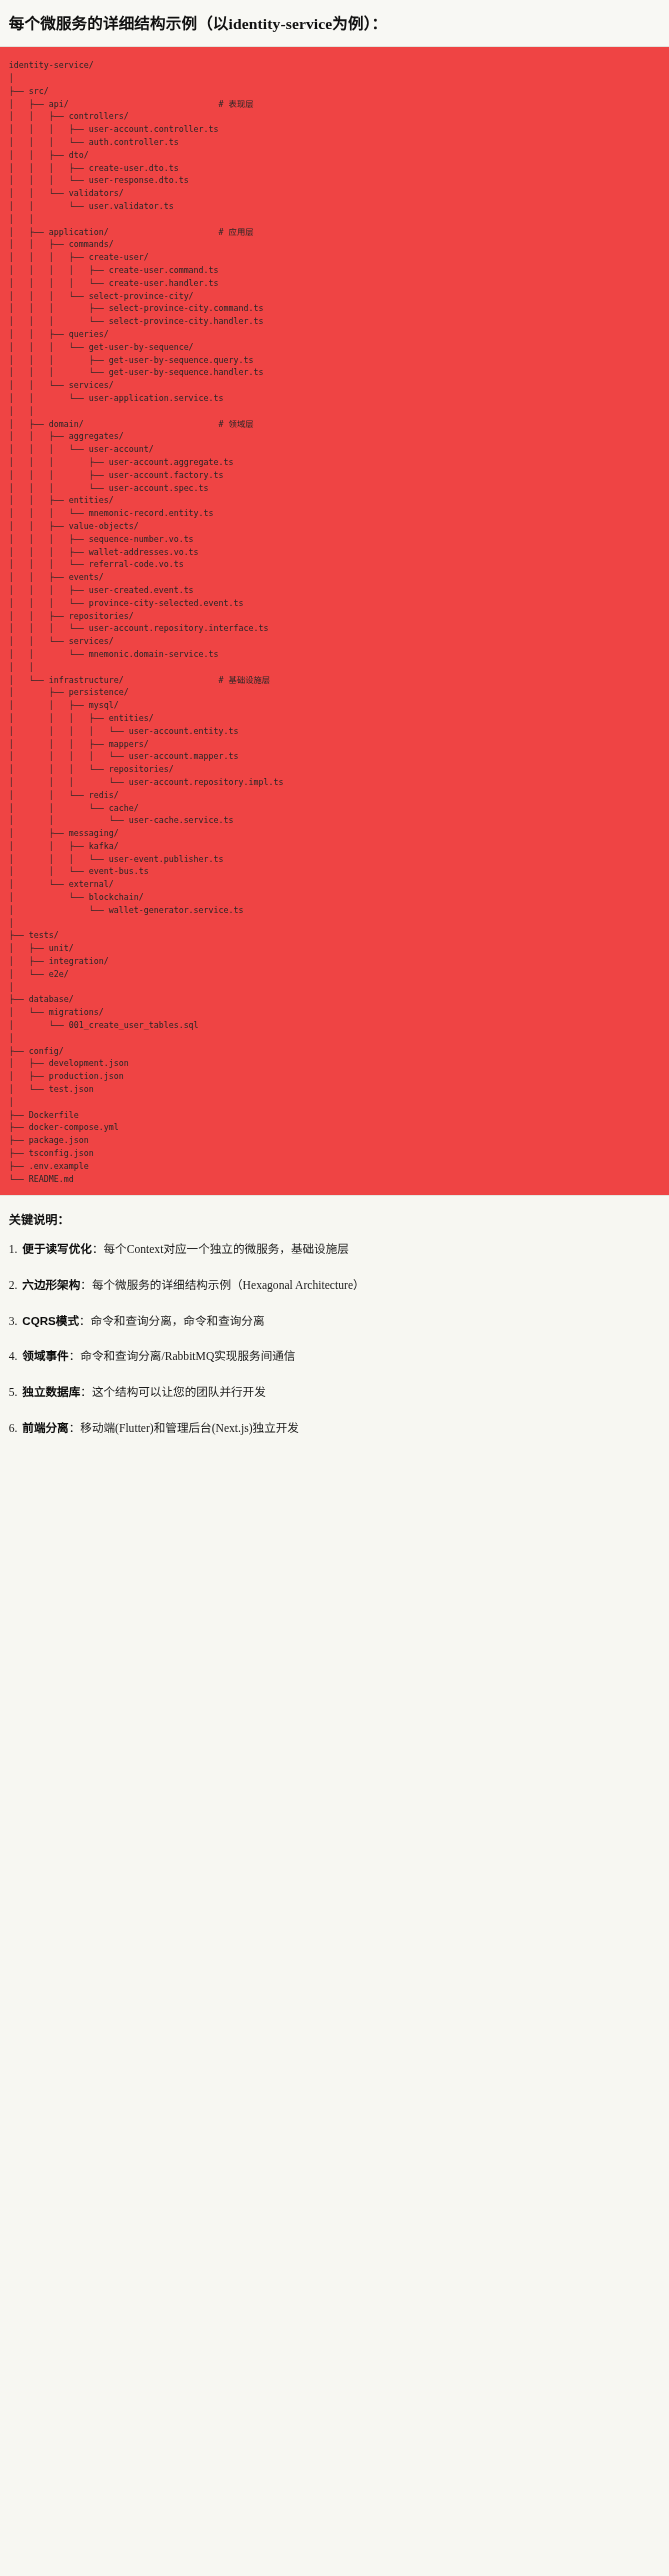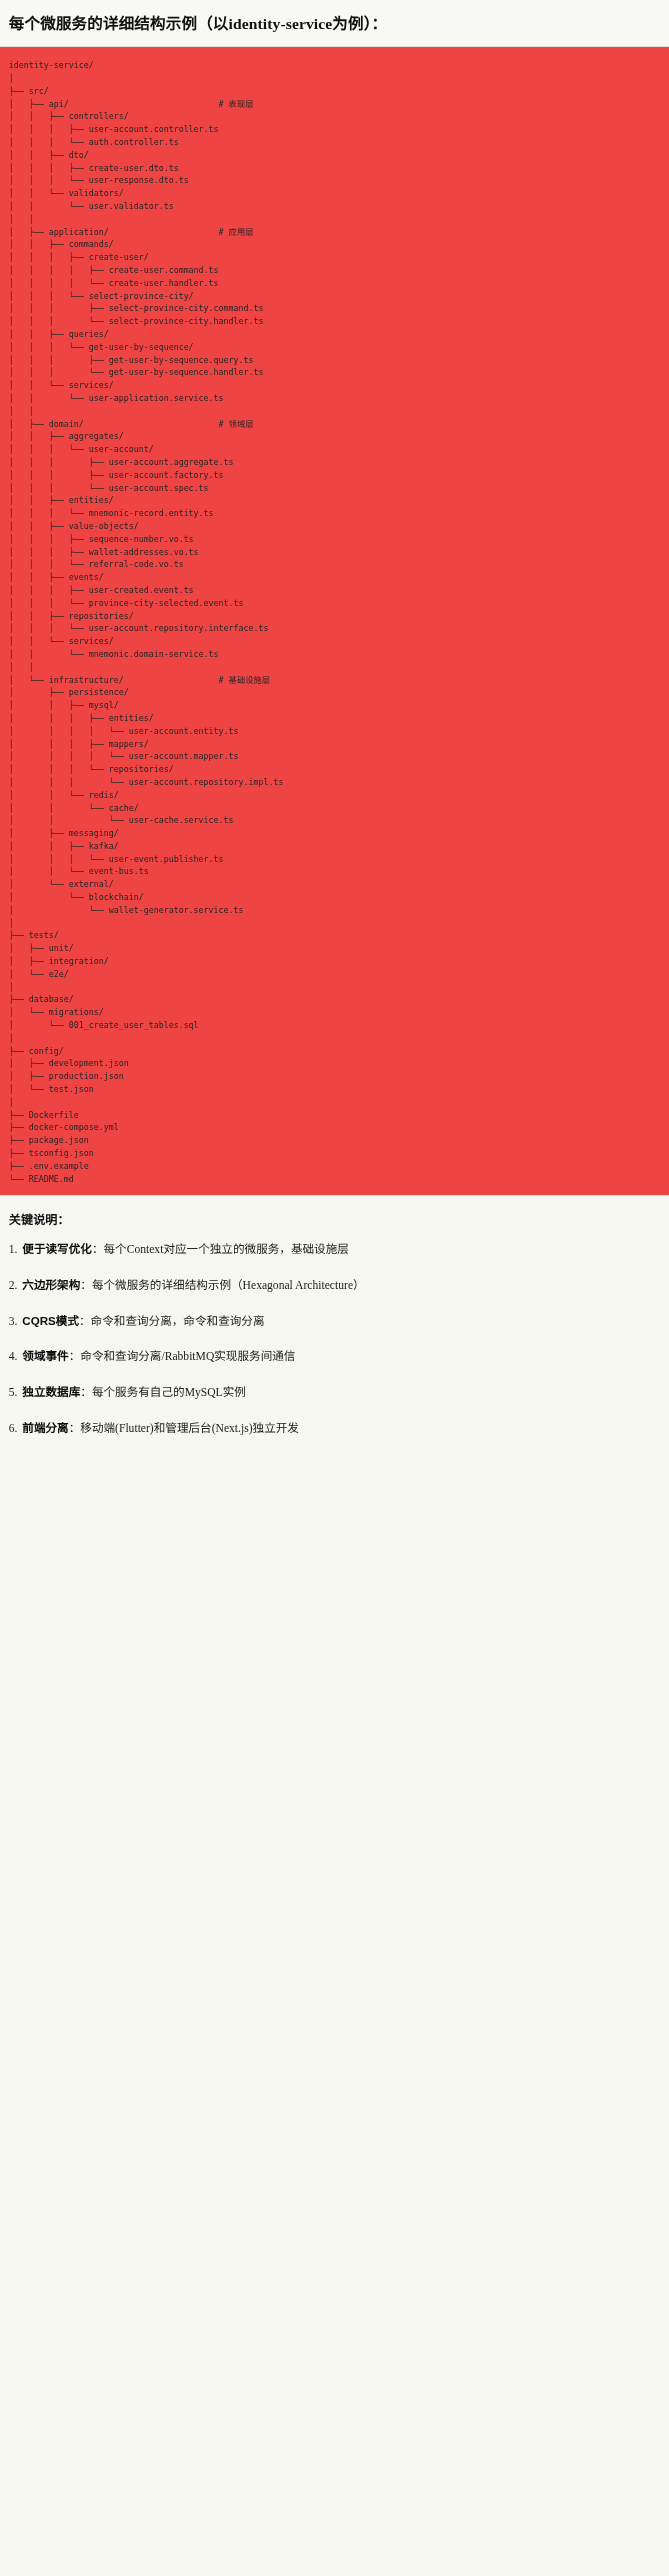--- a/index.html
+++ b/index.html
@@ -219,21 +219,21 @@
       <li>
         <span class="note-term">六边形架构</span><span class="note-sep">：</span><span class="note-desc">每个微服务的详细结构示例（Hexagonal Architecture）</span>
       </li>
       <li>
         <span class="note-term">CQRS模式</span><span class="note-sep">：</span><span class="note-desc">命令和查询分离，命令和查询分离</span>
       </li>
       <li>
         <span class="note-term">领域事件</span><span class="note-sep">：</span><span class="note-desc">命令和查询分离/RabbitMQ实现服务间通信</span>
       </li>
       <li>
-        <span class="note-term">独立数据库</span><span class="note-sep">：</span><span class="note-desc">每个服务有自己的MySQL实例</span>
+        <span class="note-term">独立数据库</span><span class="note-sep">：</span><span class="note-desc">这个结构可以让您的团队并行开发</span>
       </li>
       <li>
         <span class="note-term">前端分离</span><span class="note-sep">：</span><span class="note-desc">移动端(Flutter)和管理后台(Next.js)独立开发</span>
       </li>
     </ol>
 
   </div>
 
 </div>
 

